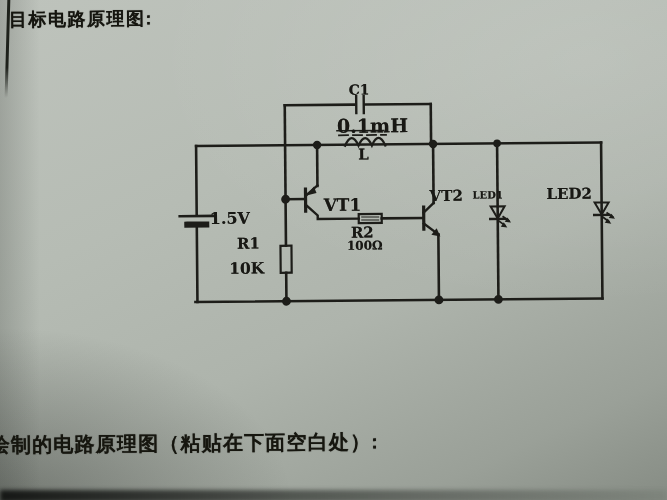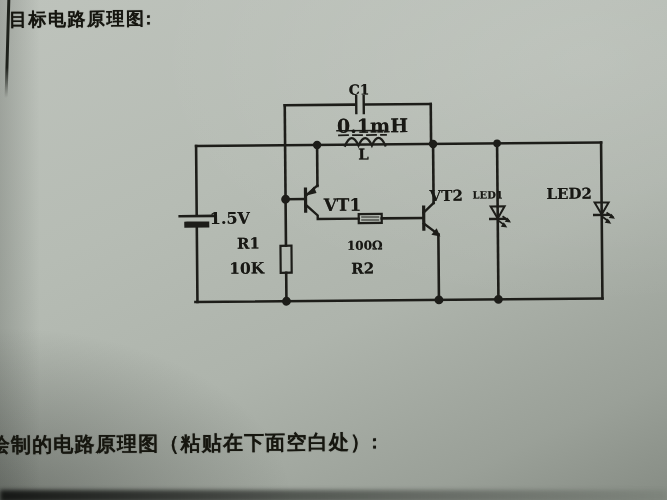--- a/index.html
+++ b/index.html
@@ -156,21 +156,21 @@
     <div class="lbl" style="left:350px;top:84px;font-size:14px;">C1</div>
     <div class="lbl" style="left:338px;top:118px;font-size:19px;">0.1mH</div>
     <div class="lbl" style="left:359px;top:149px;font-size:15px;">L</div>
     <div class="lbl" style="left:210px;top:211px;font-size:16px;">1.5V</div>
     <div class="lbl" style="left:324px;top:198px;font-size:17px;text-align:right;">VT1</div>
     <div class="lbl" style="left:398px;top:191px;font-size:15px;margin-left:32px;">VT2</div>
     <div class="lbl" style="left:473px;top:193px;font-size:10px;">LED1</div>
     <div class="lbl" style="left:547px;top:190px;font-size:15px;">LED2</div>
     <div class="lbl" style="left:237px;top:237px;font-size:15px;">R1</div>
     <div class="lbl" style="left:229px;top:261px;font-size:15.5px;">10K</div>
-    <div class="lbl" style="left:351px;top:227px;font-size:15px;margin-top:36px;">R2</div>
+    <div class="lbl" style="left:351px;top:227px;font-size:15px;">R2</div>
     <div class="lbl" style="left:347px;top:241px;font-size:12px;">100Ω</div>
 
     <div class="caption">绘制的电路原理图（粘贴在下面空白处）:</div>
   </div>
 
   <div class="edge-line"></div>
   <div class="bottom-shade"></div>
 </div>
 
 </body></html>

